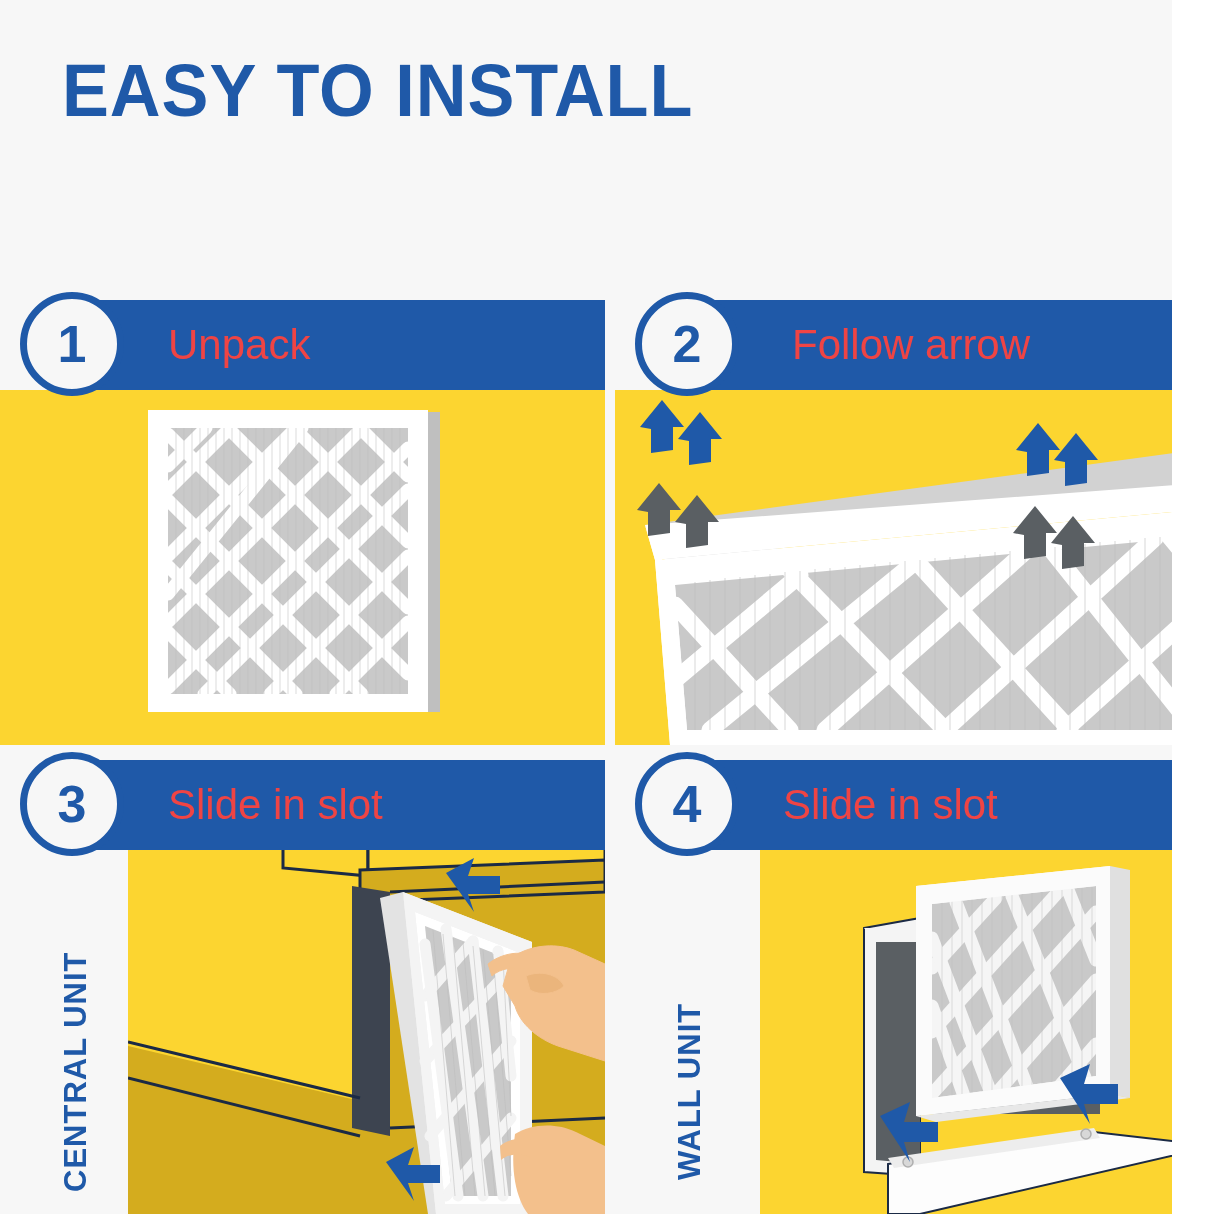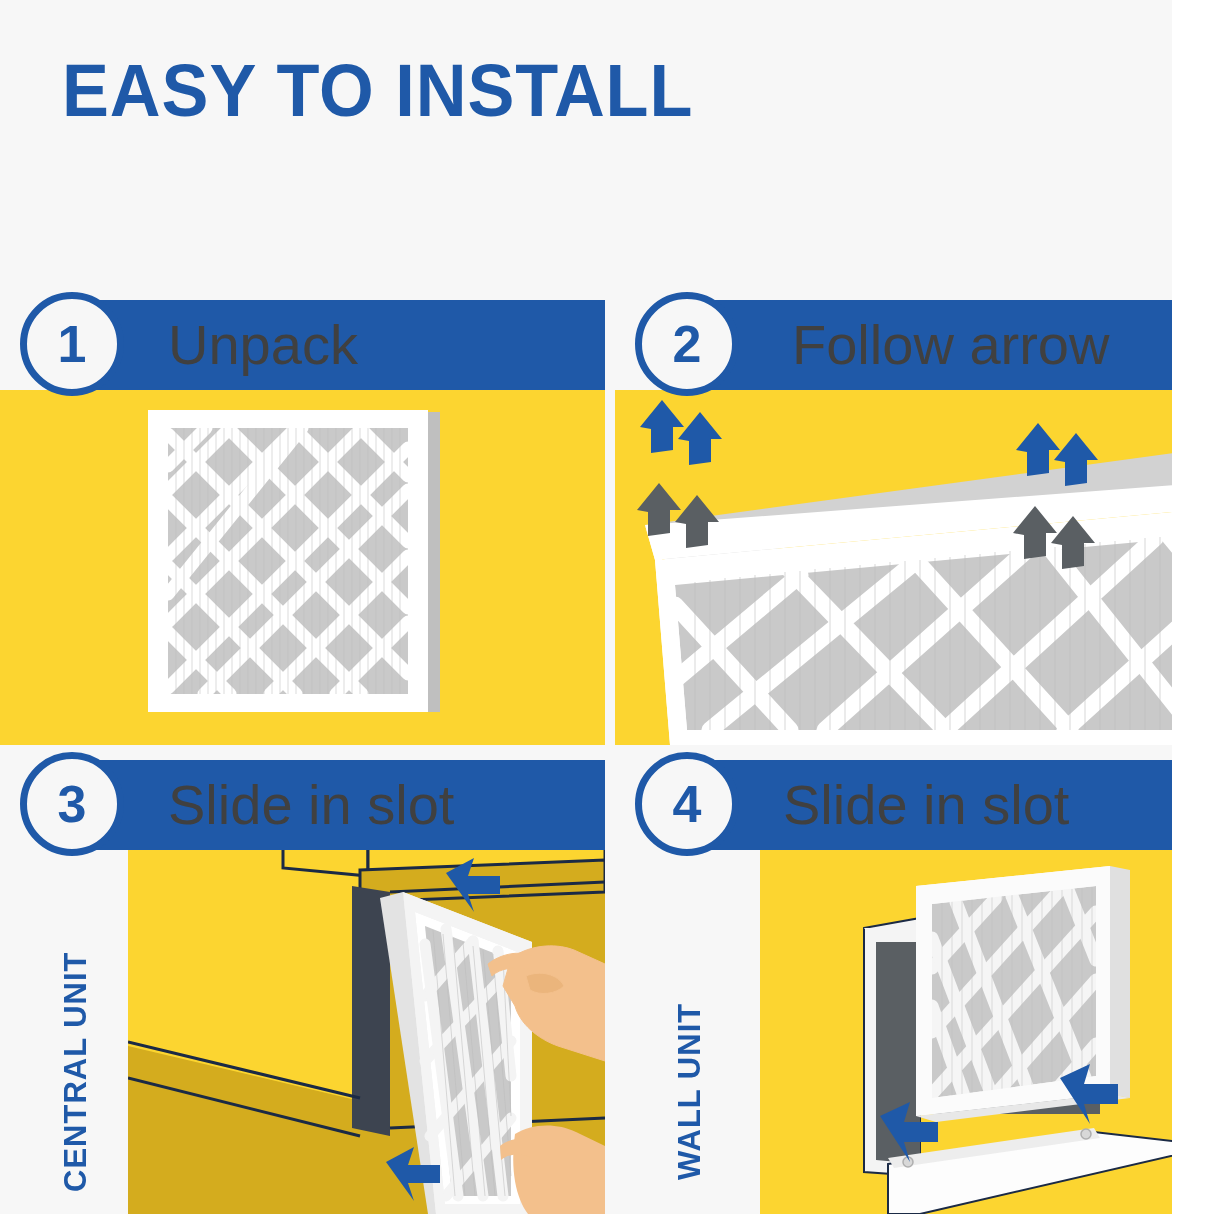--- a/index.html
+++ b/index.html
@@ -49,22 +49,22 @@
     background: #1f59a8;
     height: 90px;
   }
   #bar1 { left: 52px;  top: 300px; width: 553px; }
   #bar2 { left: 667px; top: 300px; width: 547px; }
   #bar3 { left: 52px;  top: 760px; width: 553px; }
   #bar4 { left: 667px; top: 760px; width: 547px; }
 
   .step-label {
     position: absolute;
-    color: #404040;
-    font-size: 56px;
+    color: #ef4444;
+    font-size: 42px;
     font-family: "Liberation Sans", sans-serif;
     font-weight: normal;
     white-space: nowrap;
     line-height: 90px;
   }
   #label1 { left: 168px; top: 300px; }
   #label2 { left: 792px; top: 300px; }
   #label3 { left: 168px; top: 760px; }
   #label4 { left: 783px; top: 760px; }
 

